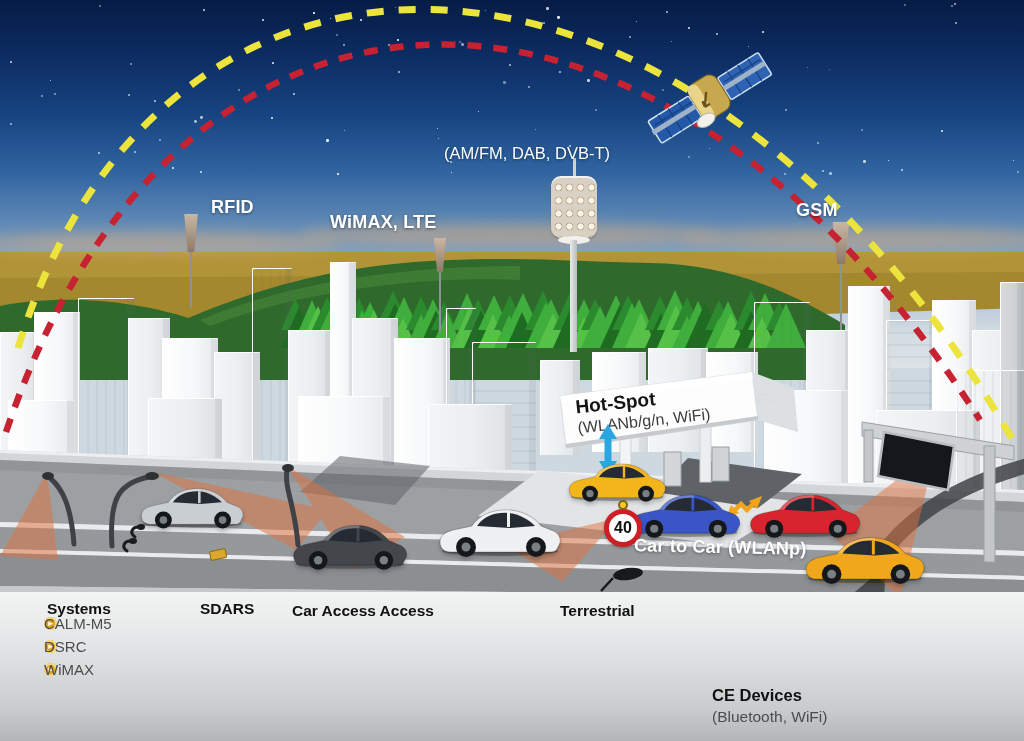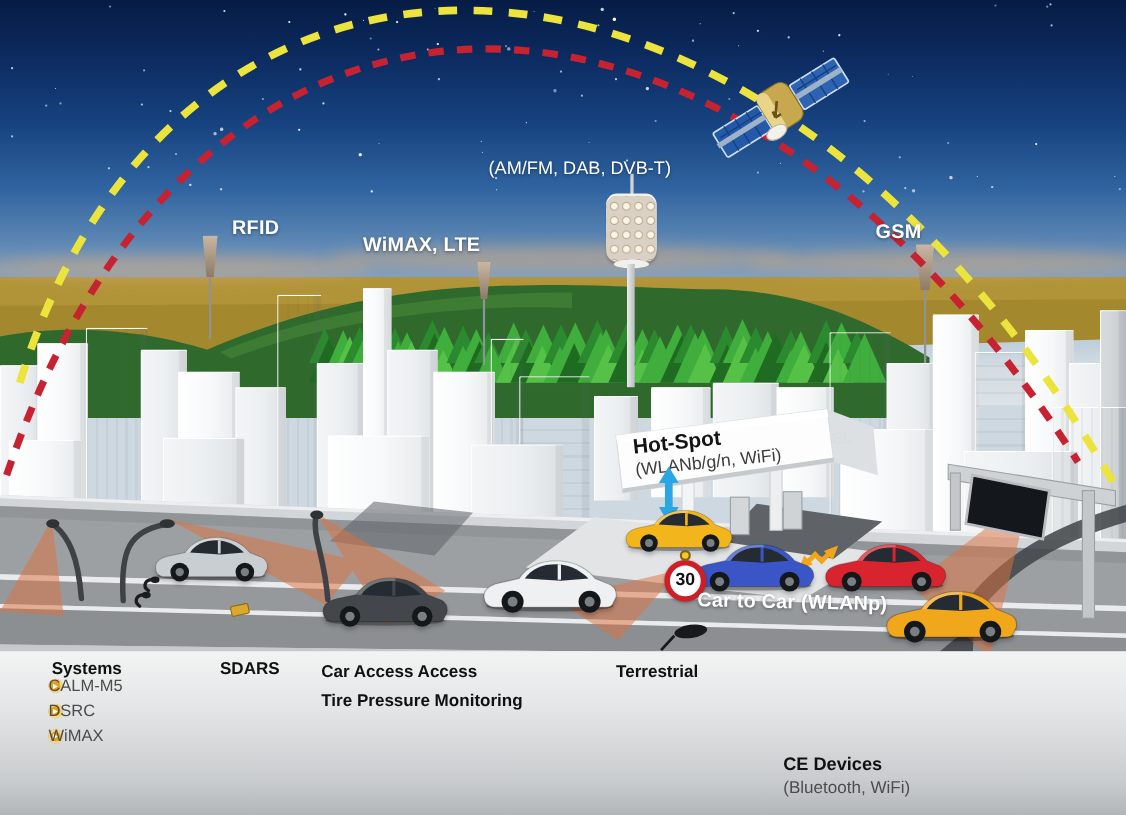--- a/index.html
+++ b/index.html
@@ -435,21 +435,21 @@
       <use href="#car-shape"></use>
     </svg>
   <svg class="car" style="left:747px;top:486px;color:#d7242e" width="118" height="51" viewBox="0 0 130 56">
       <use href="#car-shape"></use>
     </svg>
   <svg class="car" style="left:802px;top:528px;color:#f0a71c" width="128" height="55" viewBox="0 0 130 56">
       <use href="#car-shape"></use>
     </svg>
 
   <div id="speed-sign">
-    <span style="position:static;">30</span>
+    <span style="position:static;">40</span>
   </div>
   <div id="speed-beacon"></div>
 
   <div id="car2car" class="lbl-w">Car to Car (WLANp)</div>
 
   <div id="band">
     <div class="leg-b" style="left:47px;top:8px;">Systems</div>
     <div class="bullet-row" style="left:44px;top:31px;">
       <span class="bullet-ic">▸</span>
       <span class="bullet-lb leg-g">CALM-M5</span>
@@ -459,21 +459,20 @@
       <span class="bullet-lb leg-g">DSRC</span>
     </div>
     <div class="bullet-row" style="left:44px;top:77px;">
       <span class="bullet-ic">▸</span>
       <span class="bullet-lb leg-g">WiMAX</span>
     </div>
 
     <div class="leg-b" style="left:200px;top:8px;">SDARS</div>
 
     <div class="leg-b" style="left:292px;top:10px;">Car Access Access</div>
-    <div class="leg-b" style="left:292px;top:37px;">Tire Pressure Monitoring</div>
 
     <div class="leg-b" style="left:560px;top:10px;">Terrestrial</div>
 
     <div class="leg-b" style="left:712px;top:94px;font-size:16.5px;">CE Devices</div>
     <div class="leg-g" style="left:712px;top:116px;font-size:15.5px;">(Bluetooth, WiFi)</div>
 
   </div>
 </div>
 
 </body></html>

